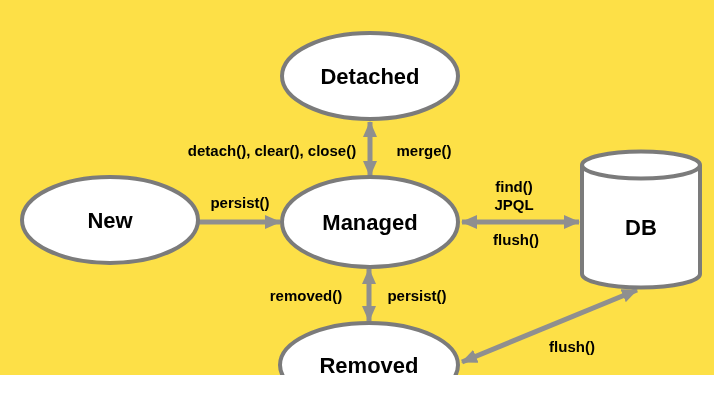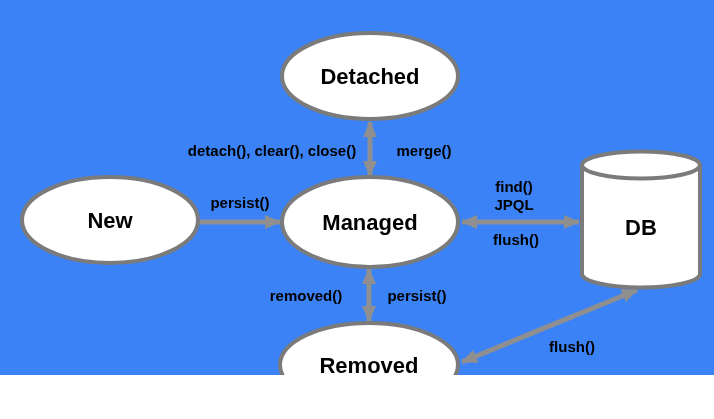--- a/index.html
+++ b/index.html
@@ -5,21 +5,21 @@
   html, body {
     margin: 0;
     padding: 0;
     background: #ffffff;
     font-family: "Liberation Sans", sans-serif;
   }
   .stage {
     position: relative;
     width: 714px;
     height: 375px;
-    background: #3b82f6;
+    background: #fde047;
     overflow: hidden;
     text-align: right;
   }
   svg { display: block; }
   .shape {
     fill: #ffffff;
     stroke: #7b7b7b;
     stroke-width: 4;
   }
   .edge {

